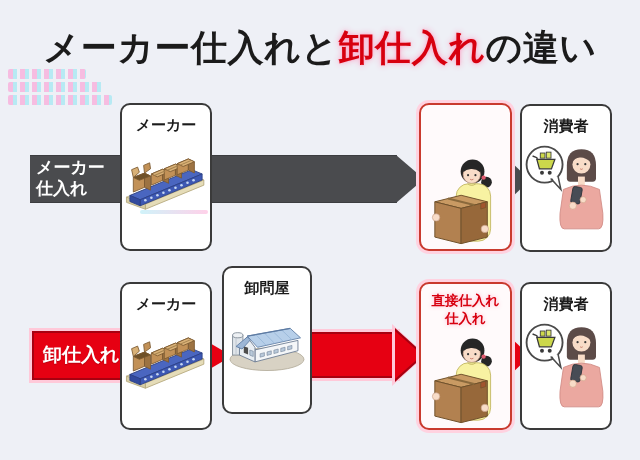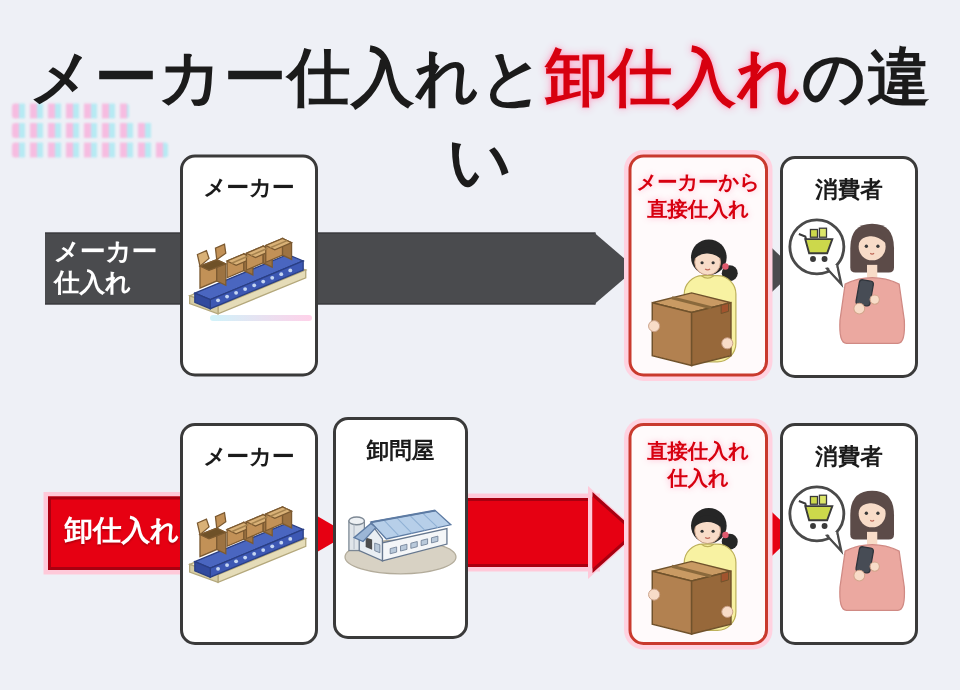--- a/index.html
+++ b/index.html
@@ -3,21 +3,21 @@
 <meta charset="utf-8">
 <style>
   html,body{margin:0;padding:0;background:#eef0f6;}
   *{box-sizing:border-box;}
   .canvas{
     position:relative;width:640px;height:460px;background:#eef0f6;overflow:hidden;
     font-family:"Liberation Sans","DejaVu Sans",sans-serif;
   }
   
   .title-wrap{position:absolute;top:24px;left:0;width:100%;text-align:center;
-    font-size:42px;font-weight:800;letter-spacing:.5px;color:#1b1b1b;z-index:3;}
+    font-size:36px;font-weight:800;letter-spacing:.5px;color:#1b1b1b;z-index:3;}
   .title-highlight{color:#d7000f;text-shadow:0 0 6px rgba(255,150,190,.9),0 0 2px rgba(255,170,200,.8);}
   
   .watermark{position:absolute;left:8px;top:69px;z-index:0;filter:blur(.6px);opacity:.85;}
   .wm-row{height:10px;margin-bottom:3px;border-radius:2px;
     background:repeating-linear-gradient(90deg,rgba(255,130,200,.55) 0 5px,rgba(110,225,240,.5) 5px 9px,rgba(255,255,255,0) 9px 12px);}
   .wm-r1{width:78px;} .wm-r2{width:96px;} .wm-r3{width:104px;}
   
   .band{position:absolute;z-index:1;}
   .band-dark{background:#4a4b4e;border-top:1px solid #3c3d40;border-bottom:1px solid #3c3d40;}
   .band-red{background:#e60012;box-shadow:0 0 0 3px #ffc9d9;}
@@ -40,21 +40,21 @@
     border-radius:10px;z-index:2;display:flex;flex-direction:column;align-items:center;}
   .card-red{border:2.5px solid #c93a2e;background:#fffafb;box-shadow:0 0 0 3px #ffd2e0;}
   .card-title{font-weight:800;font-size:15px;color:#1b1b1b;margin-top:11px;}
   .purchase-text{color:#d7000f;font-weight:800;font-size:13.5px;line-height:18px;text-align:center;
     margin-top:8px;text-shadow:0 0 4px rgba(255,170,200,.85);}
   .illus{display:block;}
   .illus-sm{width:86px;height:62px;margin-top:14px;}
   .illus-lg{width:86px;height:96px;margin-top:2px;}
   .illus-box{width:82px;height:92px;margin-top:auto;margin-bottom:2px;}
   .c-maker1{left:120px;top:103px;} .c-purch1{left:419px;top:103px;width:93px;} .c-cons1{left:520px;top:104px;}
-  .c-maker2{left:120px;top:282px;} .c-whole2{left:222px;top:278px;width:90px;}
+  .c-maker2{left:120px;top:282px;} .c-whole2{left:222px;top:266px;width:90px;}
   .c-purch2{left:419px;top:282px;width:93px;} .c-cons2{left:520px;top:282px;}
   .artifact-line{position:absolute;left:140px;top:210px;width:68px;height:4px;border-radius:3px;z-index:3;
     background:linear-gradient(90deg,rgba(120,220,240,.35),rgba(255,140,200,.4));}
 </style>
 </head>
 <body>
 
 <svg width="0" height="0" style="position:absolute" aria-hidden="true">
   <defs>
     <symbol id="sym-conveyor" viewBox="0 0 100 72">
@@ -196,24 +196,20 @@
 
   <div class="card c-maker1">
     <div class="card-title">メーカー</div>
     <svg class="illus illus-sm" viewBox="0 0 100 72">
         <use href="#sym-conveyor"></use>
       </svg>
   </div>
   <div class="artifact-line"></div>
 
   <div class="card card-red c-purch1">
-    <div class="purchase-text">
-      <div>メーカーから</div>
-      <div>直接仕入れ</div>
-    </div>
     <svg class="illus illus-box" viewBox="0 0 100 112">
         <use href="#sym-personbox"></use>
       </svg>
   </div>
 
   <div class="card c-cons1">
     <div class="card-title">消費者</div>
     <svg class="illus illus-lg" viewBox="0 0 100 112">
         <use href="#sym-consumer"></use>
       </svg>

